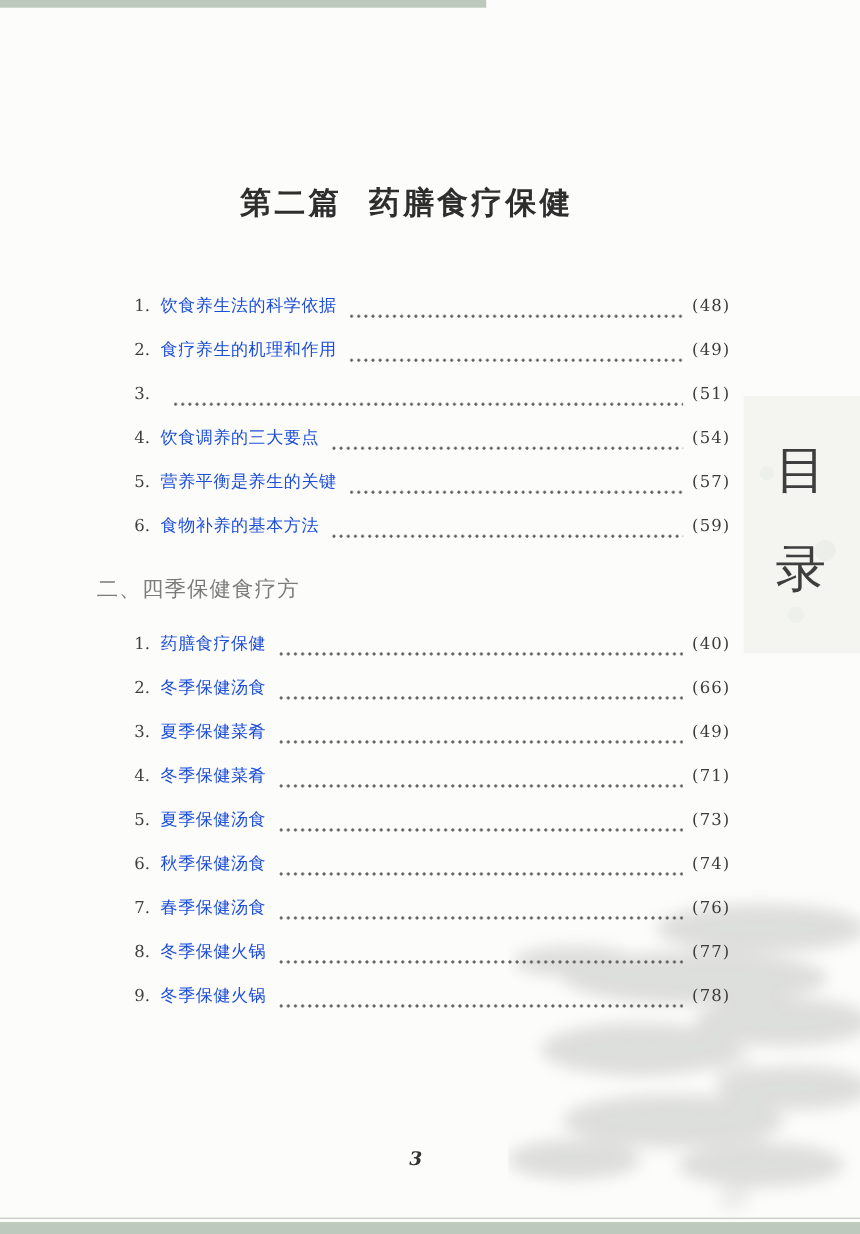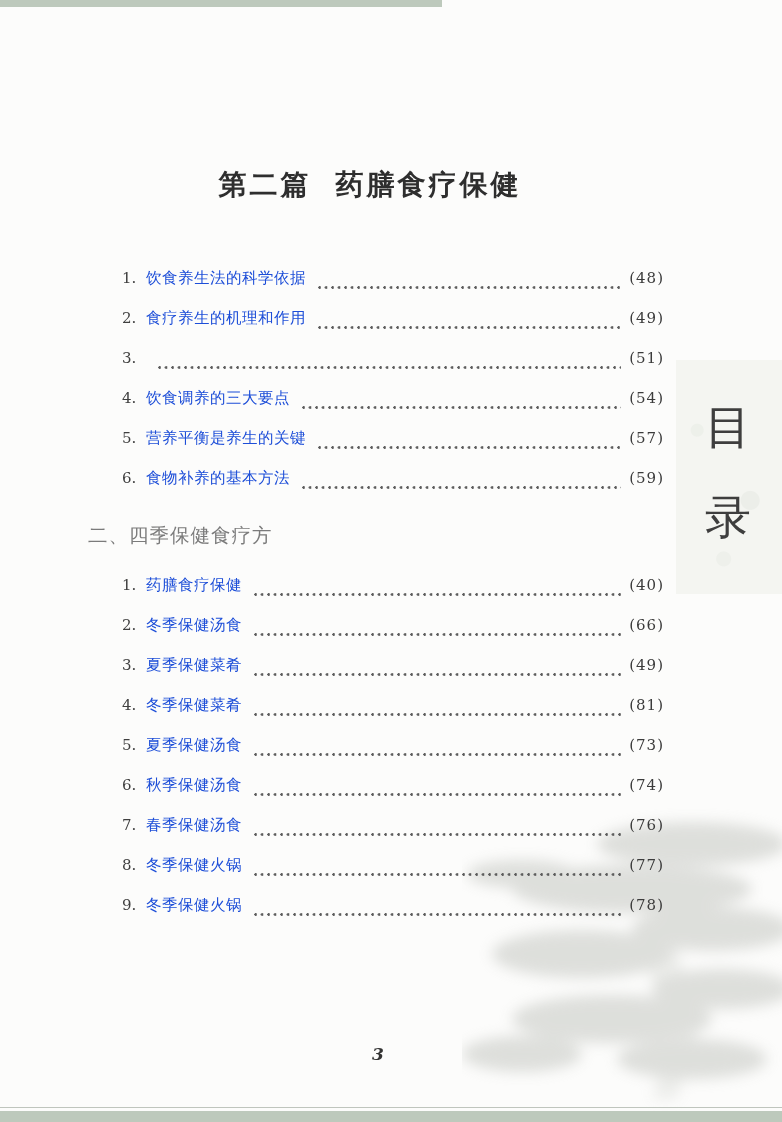--- a/index.html
+++ b/index.html
@@ -170,21 +170,21 @@
     <span class="toc-num">3.</span>
     <span class="toc-title">夏季保健菜肴</span>
     <span class="leader"></span>
     <span class="toc-page">(49)</span>
   </div>
 
   <div class="toc-row">
     <span class="toc-num">4.</span>
     <span class="toc-title">冬季保健菜肴</span>
     <span class="leader"></span>
-    <span class="toc-page">(81)</span>
+    <span class="toc-page">(71)</span>
   </div>
 
   <div class="toc-row">
     <span class="toc-num">5.</span>
     <span class="toc-title">夏季保健汤食</span>
     <span class="leader"></span>
     <span class="toc-page">(73)</span>
   </div>
 
   <div class="toc-row">

